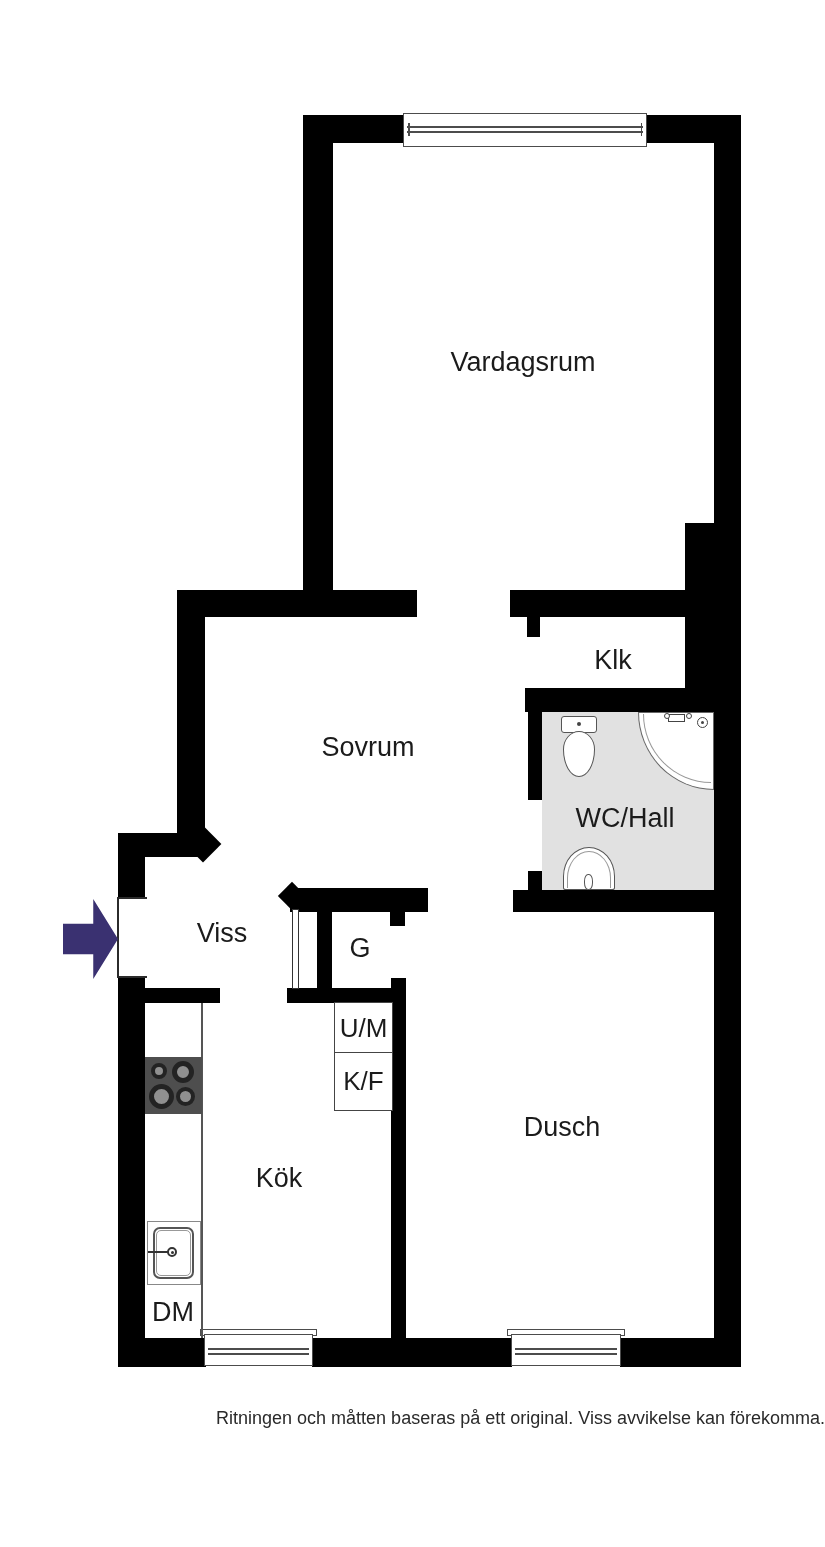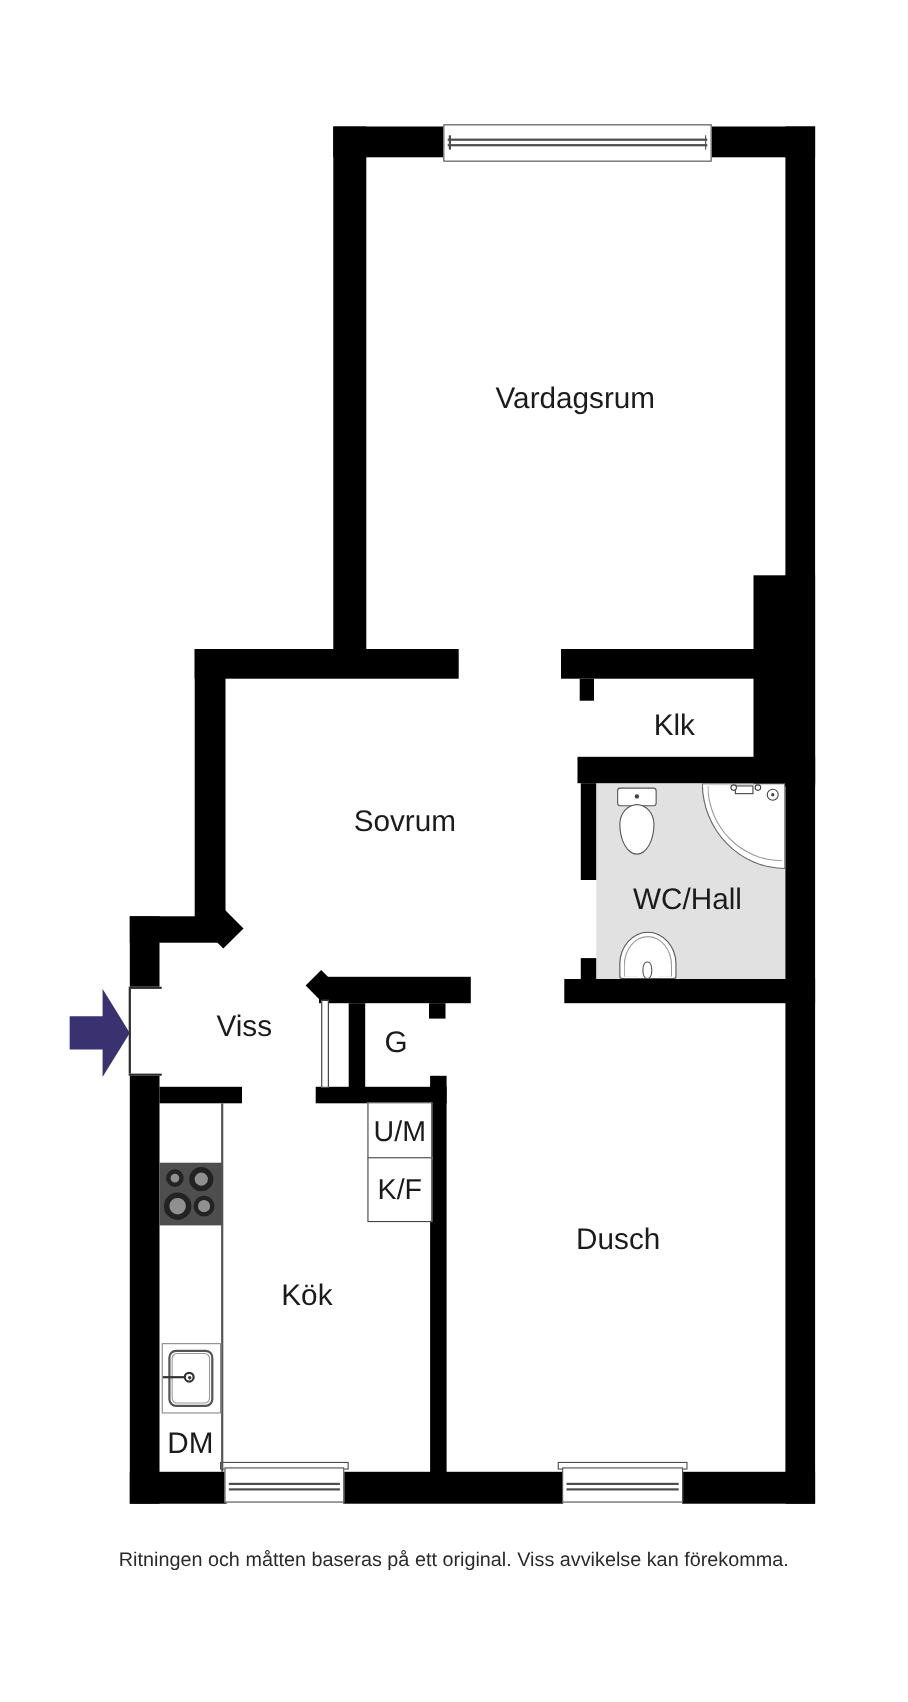--- a/index.html
+++ b/index.html
@@ -27,21 +27,21 @@
     color: #1b1b1b;
     white-space: nowrap;
     line-height: 1;
   }
   .fixture { position: absolute; background: #ffffff; }
   .disclaimer {
     position: absolute;
     top: 1408px;
     left: 0;
     width: 100%;
-    text-align: center;
+    text-align: right;
     font-size: 18px;
     color: #2a2a2a;
   }
 </style>
 </head>
 <body>
 
 <div class="canvas">
 
   <div class="wetfloor" style="left:542px; top:712px; width:172px; height:178px;"></div>

